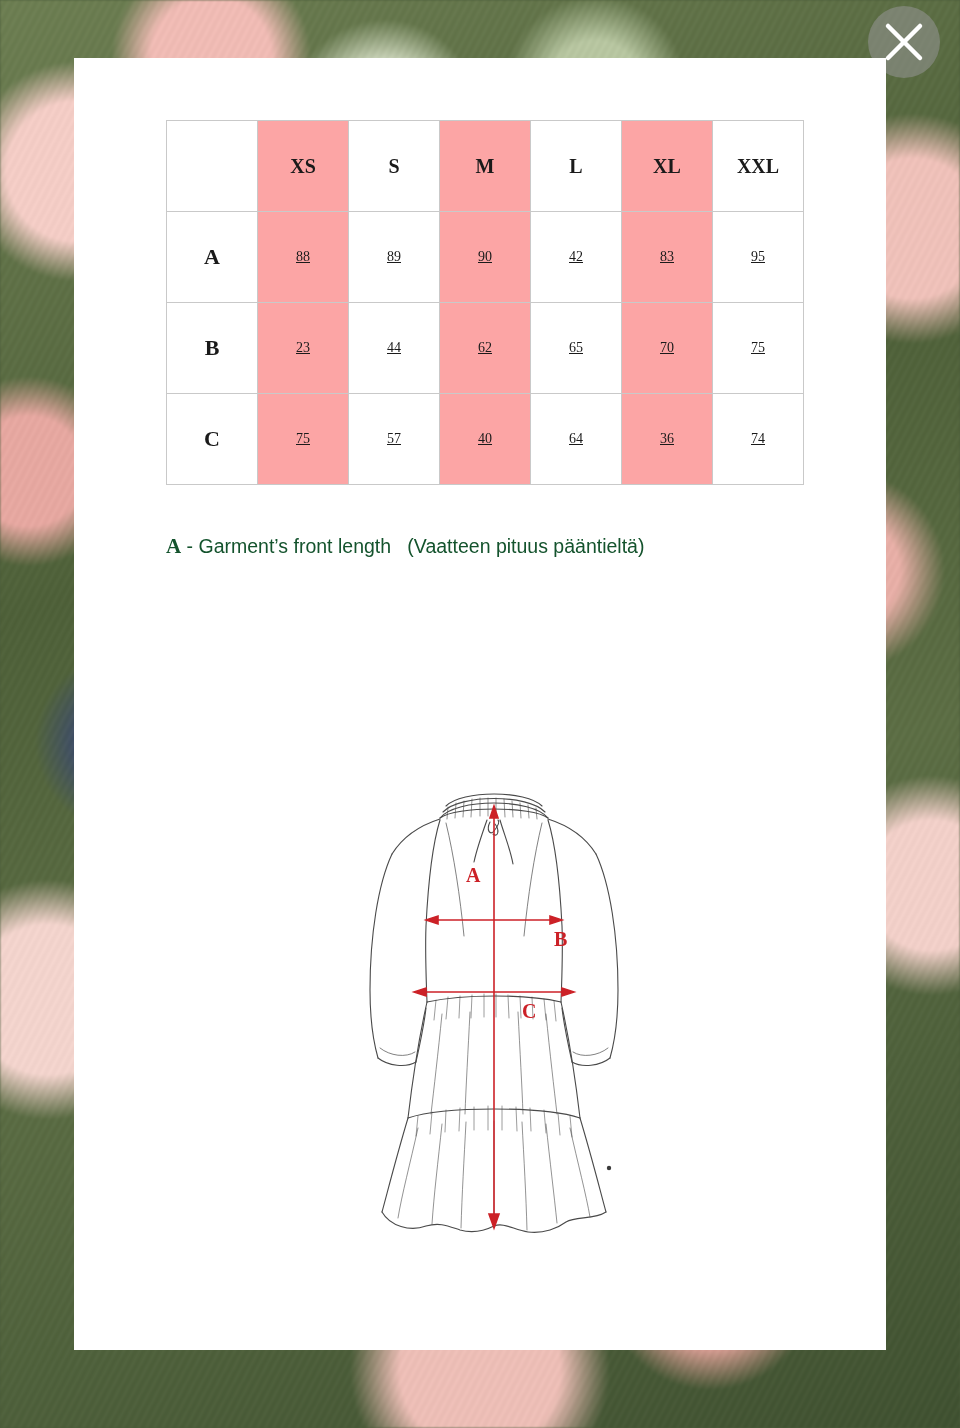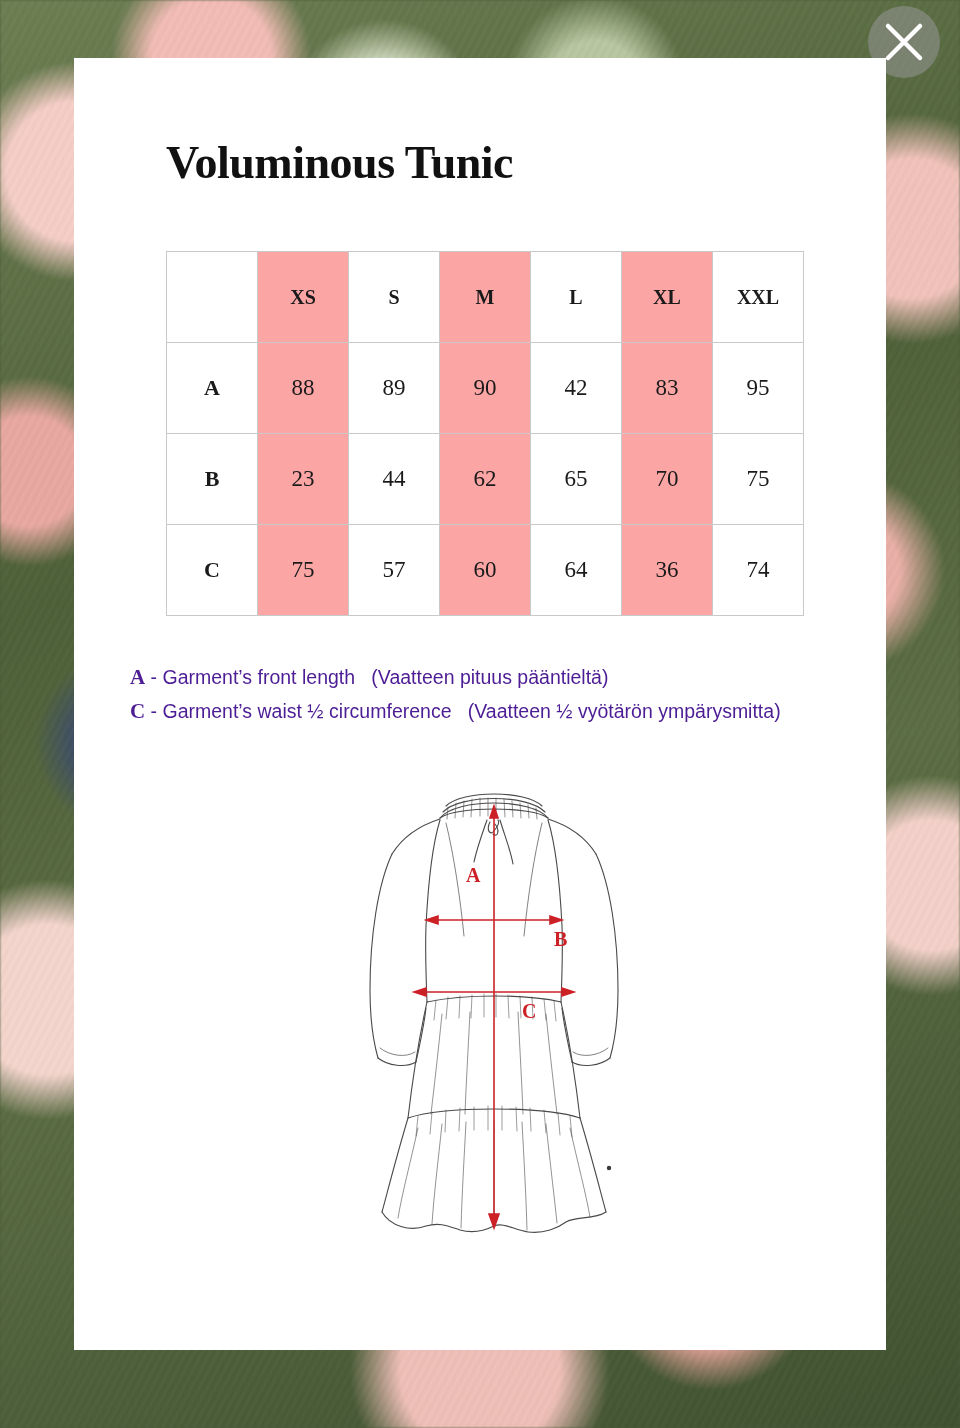--- a/index.html
+++ b/index.html
@@ -102,30 +102,31 @@
   }
   table.size-table th {
     font-weight: bold;
     font-size: 20px;
   }
   table.size-table td.rowhead {
     font-weight: bold;
     font-size: 22px;
   }
   table.size-table td.val {
-    font-size: 23px;
+    font-size: 14px;
+    text-decoration: underline;
   }
   table.size-table .shade { background: #fca5a5; }
   table.size-table .corner { background: #ffffff; border-top-color: #c9c9c9; }
 
   
   .legend {
-    margin: 44px 0 0 56px;
+    margin: 44px 0 0 92px;
     font-size: 19.5px;
-    color: #4c1d95;
+    color: #14532d;
     line-height: 1.62;
   }
   .legend .k {
     font-family: "Liberation Serif", serif;
     font-weight: bold;
     font-size: 21px;
   }
   .legend .en { font-family: "Liberation Sans", sans-serif; }
   .legend .fi { font-family: "Liberation Sans", sans-serif; }
   .legend-row { white-space: nowrap; }
@@ -149,21 +150,20 @@
   <span>
     <svg width="42" height="42" viewBox="0 0 42 42">
       <line x1="5" y1="5" x2="37" y2="37" stroke="#ffffff" stroke-width="4.5" stroke-linecap="round"></line>
       <line x1="37" y1="5" x2="5" y2="37" stroke="#ffffff" stroke-width="4.5" stroke-linecap="round"></line>
     </svg>
   </span>
 </button>
 
 <div id="sheet">
 
-  <h1 class="title">Voluminous Tunic</h1>
 
   <table class="size-table">
     <tbody>
       <tr>
         <th class="corner"></th>
         <th class="shade">XS</th>
         <th>S</th>
         <th class="shade">M</th>
         <th>L</th>
         <th class="shade">XL</th>
@@ -187,42 +187,35 @@
         <td class="val shade">62</td>
         <td class="val">65</td>
         <td class="val shade">70</td>
         <td class="val">75</td>
       </tr>
 
       <tr>
         <td class="rowhead">C</td>
         <td class="val shade">75</td>
         <td class="val">57</td>
-        <td class="val shade">60</td>
+        <td class="val shade">40</td>
         <td class="val">64</td>
         <td class="val shade">36</td>
         <td class="val">74</td>
       </tr>
     </tbody>
   </table>
 
   <div class="legend">
     <div class="legend-row">
       <span class="k">A</span>
       <span class="en">-</span>
       <span class="en">Garment’s front length</span>
       &nbsp;
       <span class="fi">(Vaatteen pituus pääntieltä)</span>
-    </div>
-    <div class="legend-row">
-      <span class="k">C</span>
-      <span class="en">-</span>
-      <span class="en">Garment’s waist ½ circumference</span>
-      &nbsp;
-      <span class="fi">(Vaatteen ½ vyötärön ympärysmitta)</span>
     </div>
   </div>
 
   <div id="illus">
     <svg viewBox="0 0 360 470" width="360" height="470">
       <g fill="none" stroke="#4a4a4a" stroke-width="1.1" stroke-linejoin="round" stroke-linecap="round">
 
         <path d="M126 42 C142 22 218 22 234 42"></path>
         <path d="M126 42 C142 30 218 30 234 42"></path>
         <path d="M129 36 C146 18 214 18 231 36"></path>

